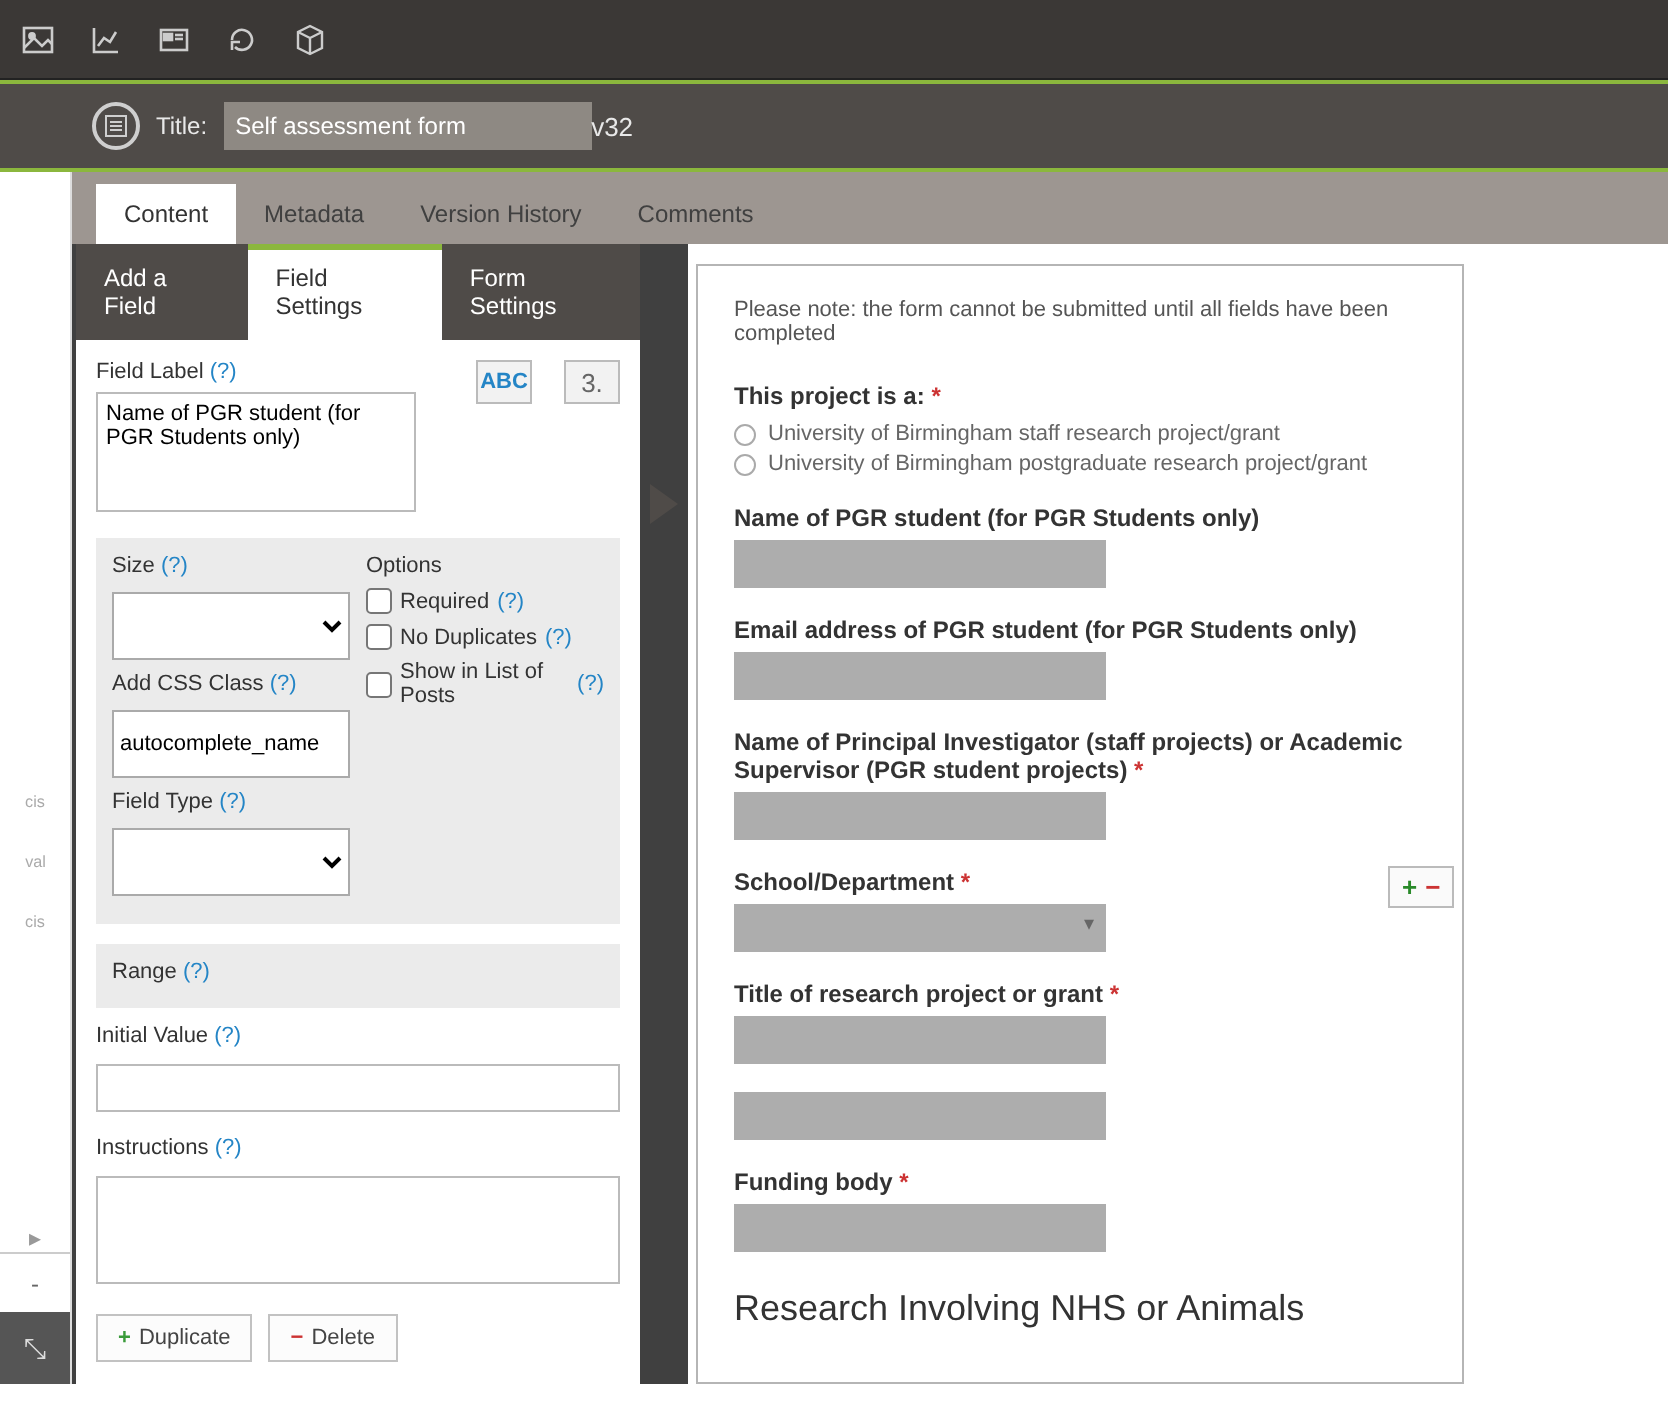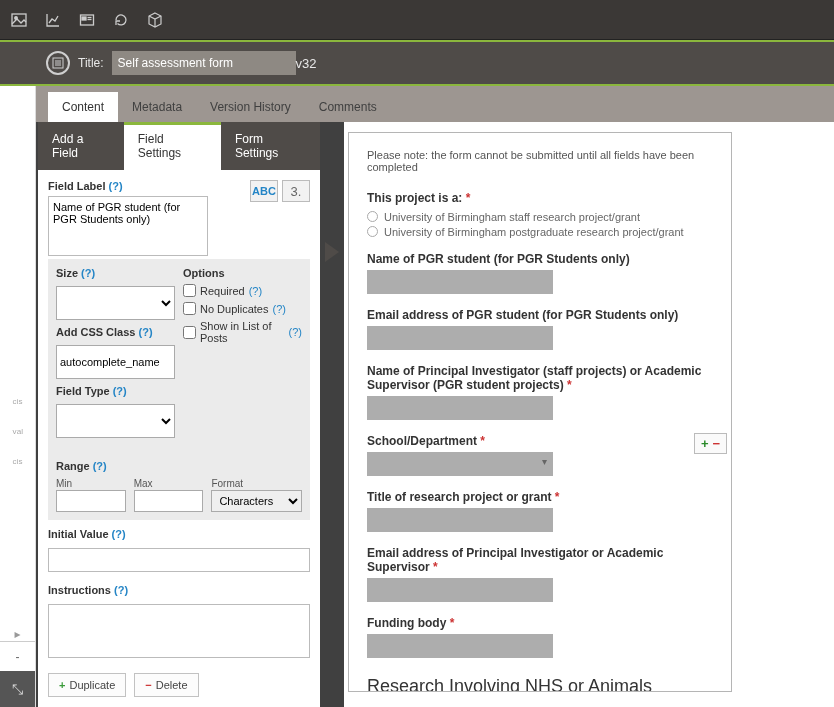--- a/index.html
+++ b/index.html
@@ -24,28 +24,28 @@
 .tab-m{padding:8px 14px;color:#404040;font-size:12px;cursor:pointer}
 .tab-m.active{background:#fff;color:#333}
 .content-row{display:flex;background:#404040}
 .settings-col{width:282px;background:#fff;margin-left:2px}
 .sub-tabs{display:flex;background:#4f4b48}
 .sub-tab{padding:10px 14px;color:#fff;font-size:12px;cursor:pointer}
 .sub-tab.active{background:#fff;color:#333}
 .sub-tab.active.bordered{border-top:3px solid #8bb73d;padding-top:7px}
 .settings-body{padding:10px;background:#fff}
 .help-q{color:#2485c6;font-size:11px}
-.panel-label{font-size:11px;font-weight:bold;margin-bottom:4px}
+.panel-label{font-size:11px;font-weight:normal;margin-bottom:4px}
 .field-label-row{display:flex;align-items:flex-start;justify-content:space-between}
 .ta-label{width:160px;height:60px;border:1px solid #bbb;font-size:11px;padding:4px;resize:none}
-.tog-group{display:flex;gap:4px}
+.tog-group{display:flex;gap:16px}
 .tog{width:28px;height:22px;border:1px solid #bbb;background:#f2f2f2;display:flex;align-items:center;justify-content:center;font-size:11px;cursor:pointer}
 .tog.abc{color:#2485c6;font-weight:bold}
 .tog.num{color:#666;font-size:13px}
-.grey-box{background:#ebebeb;padding:8px;}
+.grey-box{background:#ebebeb;padding:8px;margin-top:10px}
 .two-col{display:flex;gap:8px}
 .col{flex:1}
 .sz-select,.css-input,.ft-select{width:100%;height:22px;border:1px solid #aaa;font-size:11px;background:#fff;margin-top:3px;margin-bottom:6px;padding:16px 3px}
 .opt-row{font-size:11px;margin:5px 0;display:flex;align-items:center;gap:4px}
 .opt-row input[type=checkbox]{margin:0}
 .range-row{display:flex;gap:8px;margin-top:4px}
 .range-row .rc{flex:1}
 .range-row .rc label{font-size:10px;color:#555}
 .range-row .rc input,.range-row .rc select{width:100%;height:22px;border:1px solid #aaa;font-size:11px;padding:0 3px}
 .iv-input{width:100%;height:24px;border:1px solid #bbb;margin-top:4px}
@@ -54,21 +54,21 @@
 .btn{border:1px solid #c2c2c2;background:#fcfcfc;padding:5px 10px;font-size:11px;cursor:pointer;display:flex;align-items:center;gap:4px;color:#444}
 .btn .plus{color:#3a9b3a;font-weight:bold}
 .btn .minus{color:#c33;font-weight:bold}
 .arrow-mid{width:24px;display:flex;align-items:flex-start;justify-content:center;padding-top:120px}
 .arrow-right{width:0;height:0;border-top:10px solid transparent;border-bottom:10px solid transparent;border-left:14px solid #4f4b48}
 .form-col{flex:1;background:#fff;display:flex;justify-content:flex-start;padding:10px 0 0 4px}
 .form-box{width:384px;border:1px solid #b5b5b5;padding:16px 18px;font-size:12px;height:560px;overflow:hidden}
 .note{font-size:11px;color:#555;margin-bottom:18px}
 .fg-title{font-weight:bold;font-size:12px;margin-bottom:6px}
 .req{color:#c33}
-.radio-row{font-size:11px;color:#666;margin:3px 0;display:flex;gap:6px}
+.radio-row{font-size:11px;color:#666;margin:3px 0;display:flex;align-items:center;gap:6px}
 .radio-dot{width:11px;height:11px;border:1px solid #aaa;border-radius:50%;display:inline-block}
 .ff{margin-top:14px}
 .ff label{font-weight:bold;font-size:12px}
 .ff .inp{width:186px;height:24px;background:#adadad;border:none;display:block;margin-top:4px}
 .ff .sel{width:186px;height:24px;background:#adadad;border:none;display:block;margin-top:4px;position:relative}
 .ff .sel::after{content:"▾";position:absolute;right:6px;top:4px;color:#666;font-size:10px}
 .side-pm{position:absolute;left:694px;top:433px;border:1px solid #bbb;background:#fafafa;padding:2px 6px;display:flex;gap:4px;font-size:13px}
 .side-pm .p{color:#2a8a2a;font-weight:bold}
 .side-pm .m{color:#c33;font-weight:bold}
 .h2{font-size:18px;font-weight:normal;margin-top:18px;color:#333}
@@ -194,25 +194,20 @@
                     <input type="checkbox" style="">
                     <span>Show in List of Posts</span> 
                     <span class="help-q">(?)</span>
                   </div>
               </div>
             </div>
           </div>
 
           <div class="grey-box">
             <div class="panel-label"><span>Range</span> <span class="help-q">(?)</span></div>
-            <div class="range-row">
-              <div class="rc"><label>Min</label><input style=""></div>
-              <div class="rc"><label>Max</label><input style=""></div>
-              <div class="rc" style="flex:1.3"><label>Format</label><select><option>Characters</option></select></div>
-            </div>
           </div>
 
           <div style="margin-top:8px">
             <div class="panel-label"><span>Initial Value</span> <span class="help-q">(?)</span></div>
             <input class="iv-input" style="">
           </div>
 
           <div style="margin-top:12px">
             <div class="panel-label"><span>Instructions</span> <span class="help-q">(?)</span></div>
             <textarea class="instr-ta" style=""></textarea>
@@ -247,21 +242,21 @@
           <div class="radio-row">
               <span class="radio-dot"></span>
               <span>University of Birmingham postgraduate research project/grant</span>
             </div>
 
           <div class="ff"><label>Name of PGR student (for PGR Students only)</label><input class="inp" style=""></div>
           <div class="ff"><label>Email address of PGR student (for PGR Students only)</label><input class="inp" style=""></div>
           <div class="ff"><label><span>Name of Principal Investigator (staff projects) or Academic Supervisor (PGR student projects)</span> <span class="req">*</span></label><input class="inp" style=""></div>
           <div class="ff"><label><span>School/Department</span> <span class="req">*</span></label><div class="sel"></div></div>
           <div class="ff"><label><span>Title of research project or grant</span> <span class="req">*</span></label><input class="inp" style=""></div>
-          <div class="ff"><label><span>Email address of Principal Investigator or Academic Supervisor</span> <span class="req">*</span></label><input class="inp" style=""></div>
+          <div class="ff"><input class="inp" style=""></div>
           <div class="ff"><label><span>Funding body</span> <span class="req">*</span></label><input class="inp" style=""></div>
 
           <div class="h2">Research Involving NHS or Animals</div>
 
         </div>
       </div>
     </div>
   </div>
 </div>
 

